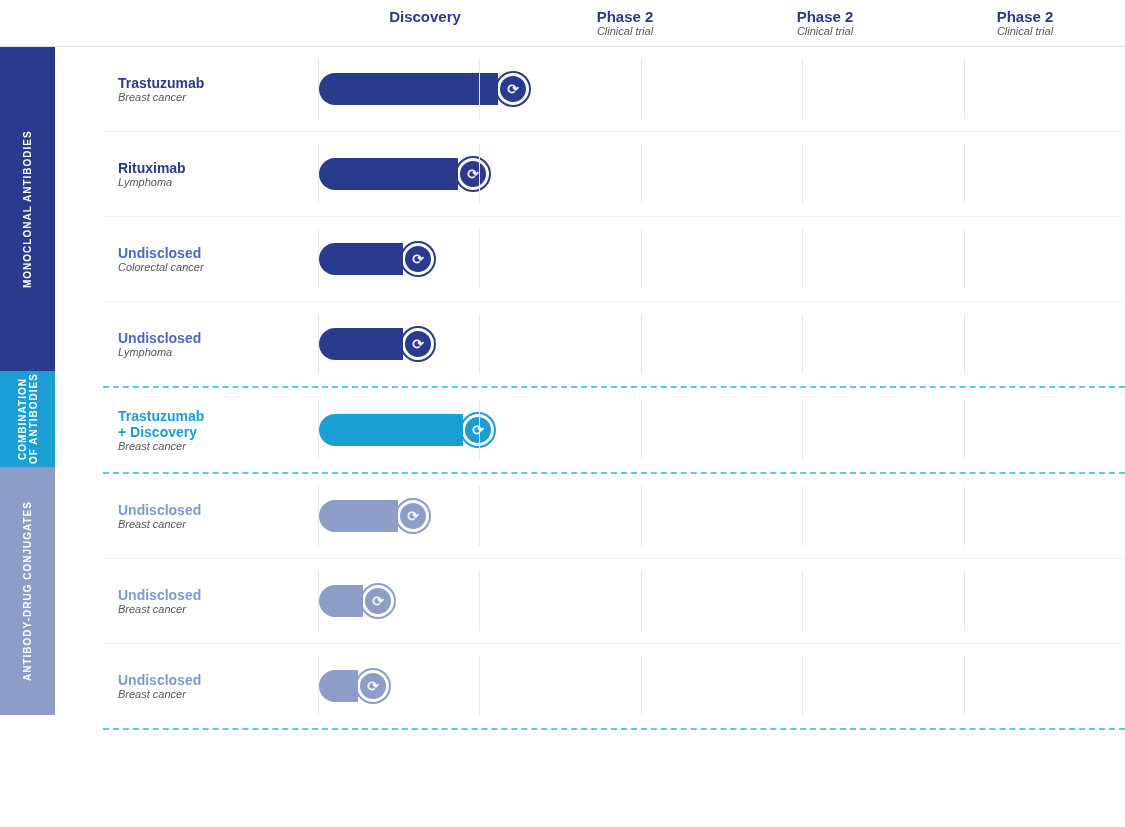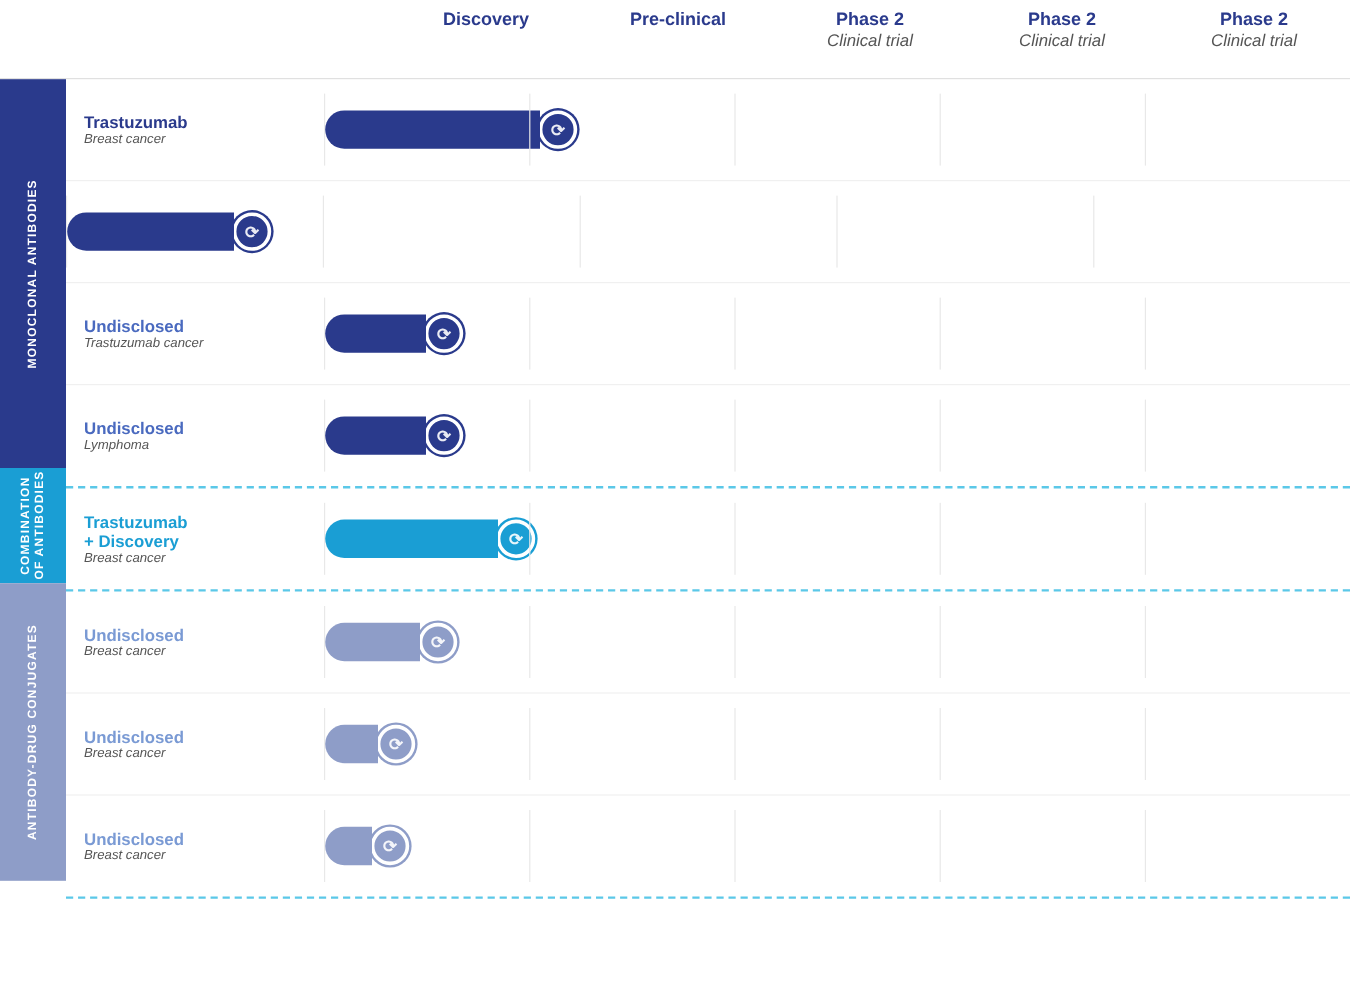--- a/index.html
+++ b/index.html
@@ -17,21 +17,21 @@
       display: flex;
       flex-direction: column;
     }
 
     
     .header-row {
       display: flex;
       flex-direction: row;
       padding-left: 55px;
       padding-top: 8px;
-      padding-bottom: 24px;
+      padding-bottom: 9px;
       border-bottom: 1px solid #e0e0e0;
     }
 
     .header-cell {
       display: flex;
       flex-direction: column;
     }
 
     .header-cell.molecule-col {
       width: 270px;
@@ -44,21 +44,21 @@
       text-align: center;
     }
 
     .header-col-title {
       font-size: 15px;
       font-weight: bold;
       color: #2a3a8c;
     }
 
     .header-col-subtitle {
-      font-size: 14px;
+      font-size: 11px;
       color: #555;
       font-style: italic;
     }
 
     
     .main-content {
       display: flex;
       flex-direction: row;
       flex: 1;
     }
@@ -98,20 +98,21 @@
     .category-label.adc {
       background: #8e9dc8;
       flex: 0 0 auto;
     }
 
     
     .data-grid {
       flex: 1;
       display: flex;
       flex-direction: column;
+      padding-left: 48px;
     }
 
     
     .section {
       border-bottom: 2px dashed #5bc8e8;
     }
 
     
     .drug-row {
       display: flex;
@@ -217,24 +218,20 @@
 
   <div class="header-row">
     <div class="header-cell molecule-col">
       <span class="header-col-title"></span>
       <span class="header-col-subtitle"></span>
     </div>
 
     <div id="stage-headers" style="flex:1; display:flex;">
         <div class="header-cell stage-col">
     <span class="header-col-title">Discovery</span>
-
-  </div>
-        <div class="header-cell stage-col">
-    <span class="header-col-title">Pre-clinical</span>
 
   </div>
         <div class="header-cell stage-col">
     <span class="header-col-title">Phase 2</span>
     <span class="header-col-subtitle">Clinical trial</span>
   </div>
         <div class="header-cell stage-col">
     <span class="header-col-title">Phase 2</span>
     <span class="header-col-subtitle">Clinical trial</span>
   </div>
@@ -270,39 +267,43 @@
                   </div>
                 </div>
               </div>
               <div class="stage-col-cell"></div>
               <div class="stage-col-cell"></div>
               <div class="stage-col-cell"></div>
               <div class="stage-col-cell"></div>
             </div>
           </div>
           <div class="drug-row">
+            <div class="molecule-cell">
+              <div class="molecule-name dark-blue">Rituximab</div>
+              <div class="molecule-indication">Lymphoma</div>
+            </div>
             <div class="stage-columns">
               <div class="stage-col-cell" style="overflow: visible; position: relative;">
                 <div class="bar-wrapper" style="left: 0px;">
                   <div class="bar dark-navy" style="width: 139px; border-radius: 16px 0px 0px 16px;"></div>
                   <div class="bar-end dark-navy">
                     <span class="refresh-icon">⟳</span>
                   </div>
                 </div>
               </div>
               <div class="stage-col-cell"></div>
               <div class="stage-col-cell"></div>
               <div class="stage-col-cell"></div>
               <div class="stage-col-cell"></div>
             </div>
           </div>
           <div class="drug-row">
             <div class="molecule-cell">
               <div class="molecule-name mid-blue">Undisclosed</div>
-              <div class="molecule-indication">Trastuzumab cancer</div>
+              <div class="molecule-indication">Colorectal cancer</div>
             </div>
             <div class="stage-columns">
               <div class="stage-col-cell" style="overflow: visible; position: relative;">
                 <div class="bar-wrapper" style="left: 0px;">
                   <div class="bar dark-navy" style="width: 84px; border-radius: 16px 0px 0px 16px;"></div>
                   <div class="bar-end dark-navy">
                     <span class="refresh-icon">⟳</span>
                   </div>
                 </div>
               </div>

